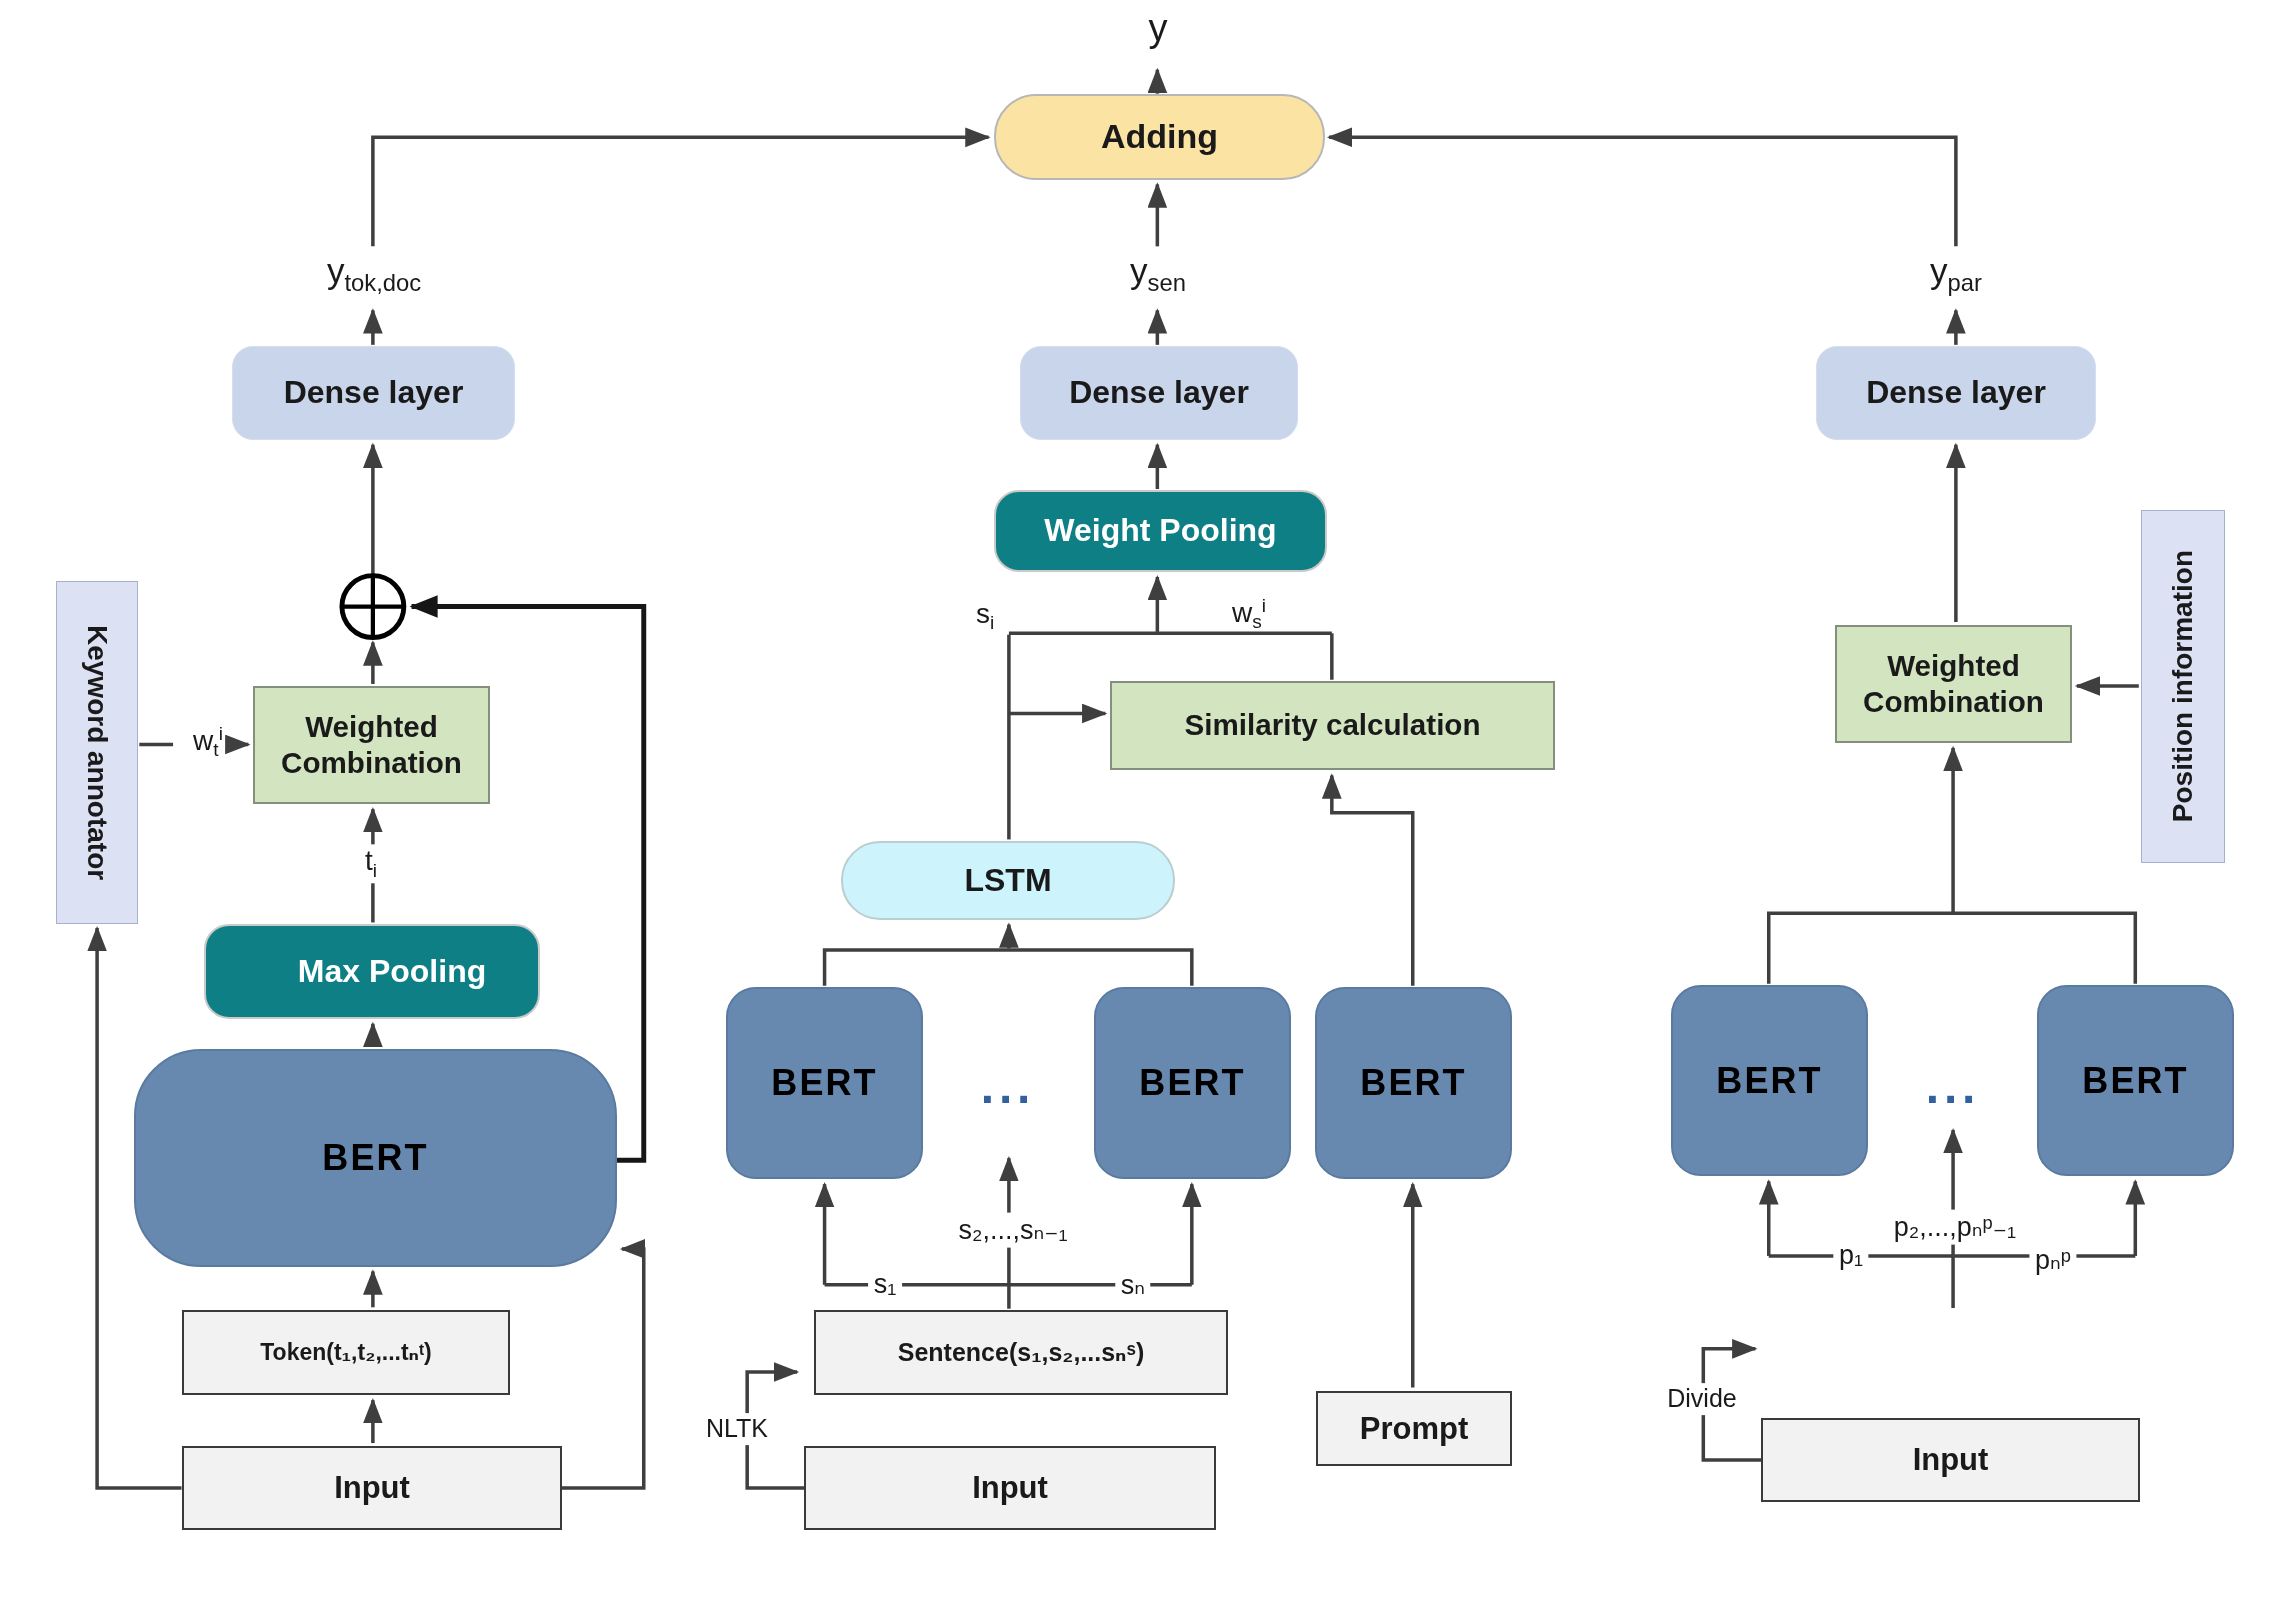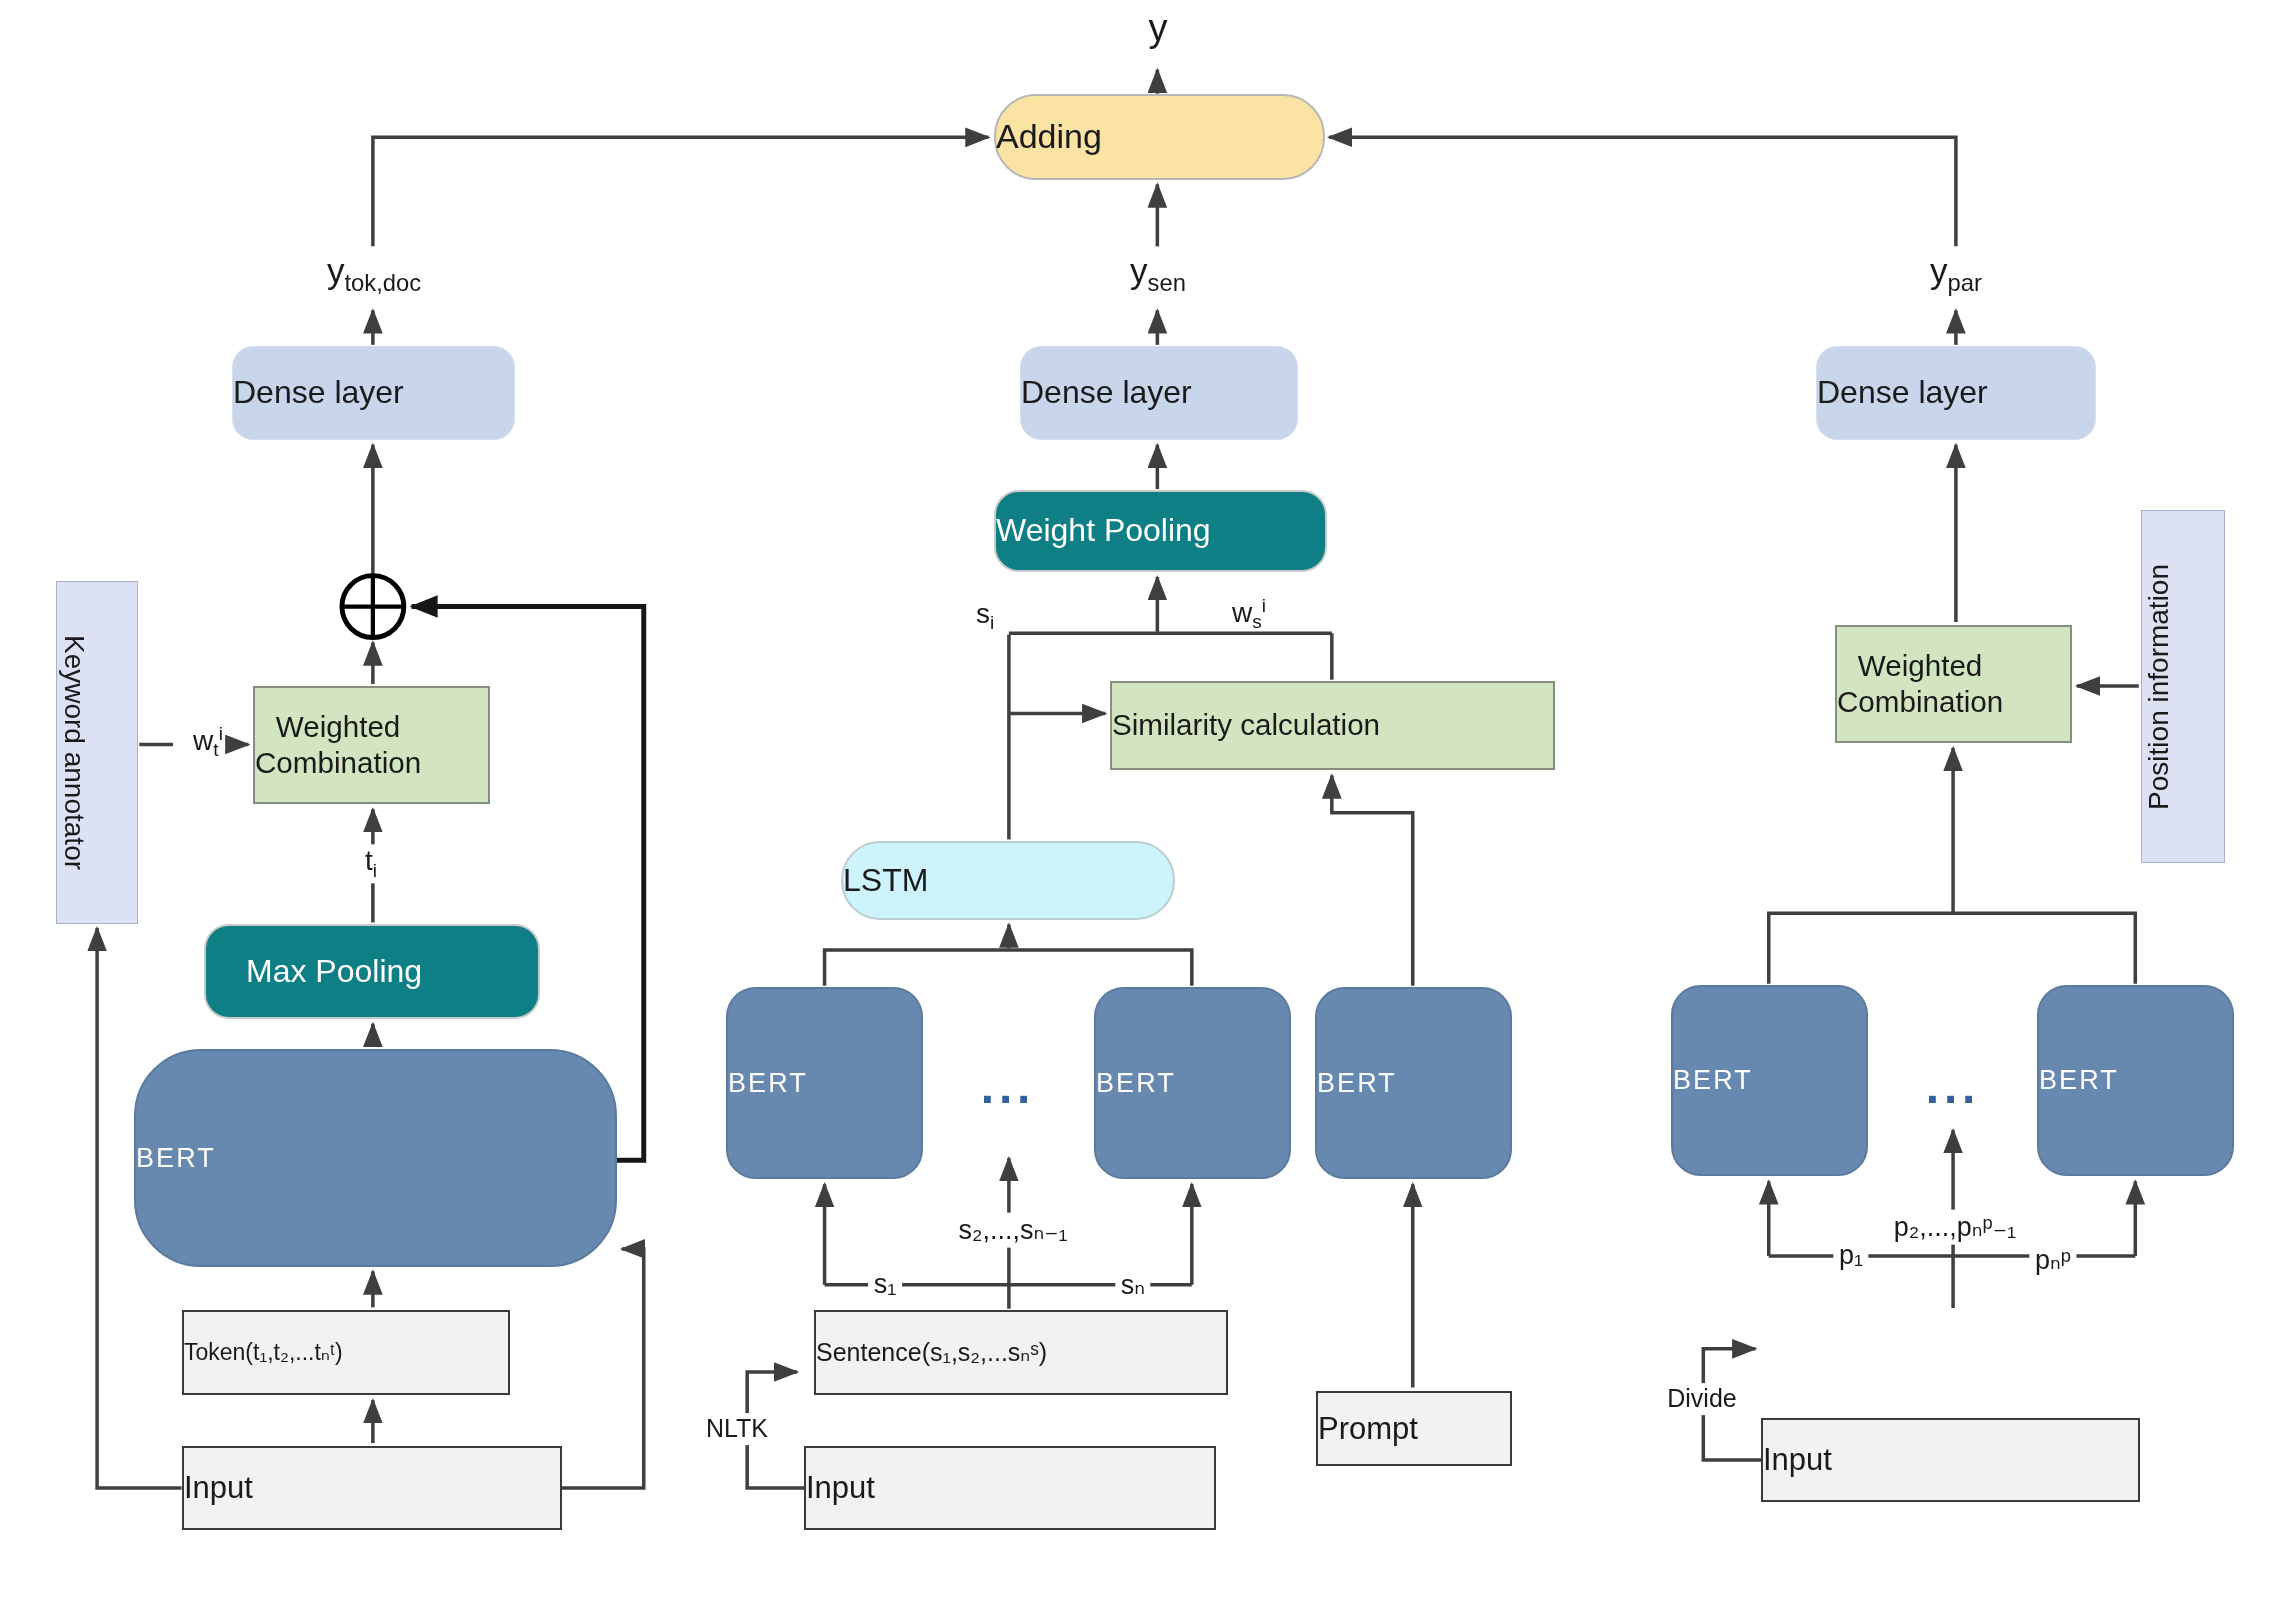--- a/index.html
+++ b/index.html
@@ -10,26 +10,26 @@
   }
   html,body{margin:0;padding:0;background:#ffffff;}
   .canvas{position:relative;width:2295px;height:1605px;background:#fff;
           font-family:"Liberation Sans","DejaVu Sans",sans-serif;color:#1a1a1a;overflow:hidden;}
   svg.wires{position:absolute;left:0;top:0;width:2295px;height:1605px;}
   svg.wires path.w{fill:none;stroke:var(--line);stroke-width:5;}
   svg.wires path.wb{fill:none;stroke:var(--lineblack);stroke-width:7;}
   svg.wires .mh{fill:var(--line);} svg.wires .mhb{fill:var(--lineblack);}
   svg.wires circle.oplus{fill:#fff;stroke:#000;stroke-width:7;}
   svg.wires path.cross{fill:none;stroke:#000;stroke-width:6;}
-  .node{position:absolute;display:flex;align-items:center;justify-content:flex-start;
-        text-align:center;box-sizing:border-box;line-height:1.22;}
+  .node{position:absolute;display:flex;align-items:center;justify-content:center;
+        text-align:center;box-sizing:border-box;line-height:1.22;font-weight:bold;}
   .rounded{border-radius:21px;}
   .dense{background:var(--dense);border:1.4px solid #d5def0;font-size:32px;}
   .tealbox{background:var(--teal);border:2.1px solid #c9c9c9;color:#fff;font-size:32px;border-radius:25px;}
-  .bert{background:var(--bert);border:2.1px solid #5a7aa0;color:#ffffff;font-size:27px;letter-spacing:2.1px;border-radius:29.6px;}
+  .bert{background:var(--bert);border:2.1px solid #5a7aa0;color:#000000;font-size:36px;letter-spacing:2.1px;border-radius:29.6px;}
   .bigbert{border-radius:67px;}
   .greenbox{background:var(--green);border:2.1px solid #848f7e;font-size:29.6px;}
   .graybox{background:var(--graybox);border:2.1px solid #3a3a3a;font-size:31px;}
   .lavbox{background:var(--lavender);border:1.4px solid #a7b1cd;font-size:28px;}
   .adding{background:var(--adding);border:2.1px solid #b7b7b7;border-radius:42px;font-size:34px;}
   .lstm{background:var(--lstm);border:2.1px solid #bccdd0;border-radius:39px;font-size:32px;}
   .vdown{writing-mode:vertical-rl;text-orientation:mixed;}
   .vup{writing-mode:vertical-rl;text-orientation:mixed;transform:rotate(180deg);}
   .lbl{position:absolute;transform:translate(-50%,-50%);font-size:28px;white-space:nowrap;}
   .lblbg{background:#fff;padding:1.4px 5.6px;}

